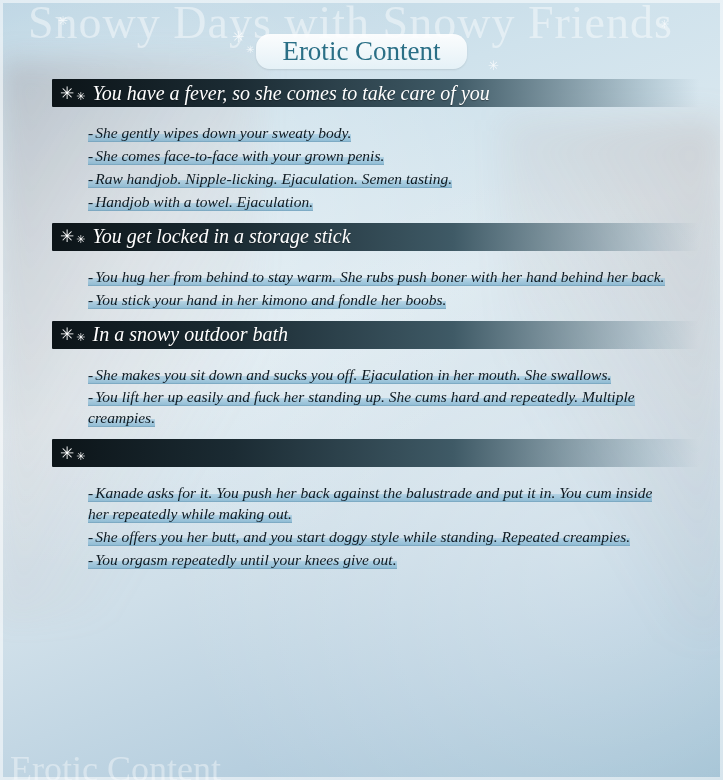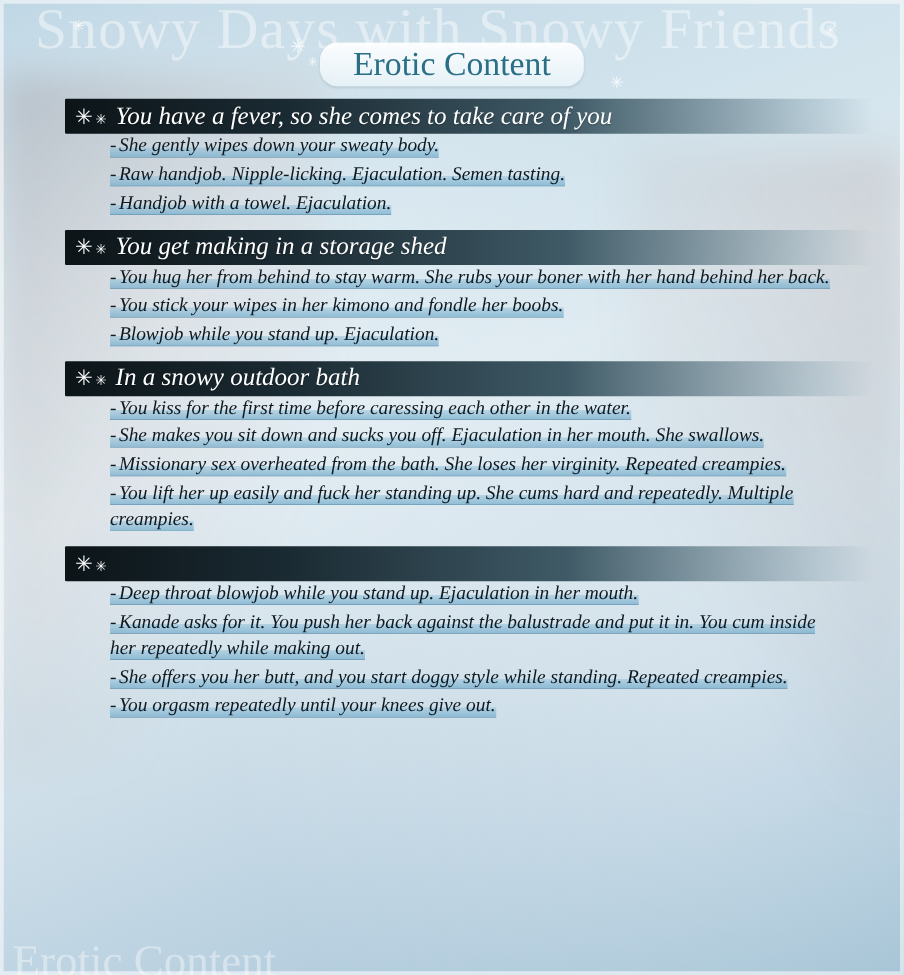--- a/index.html
+++ b/index.html
@@ -91,21 +91,21 @@
   .sec-head .star.small{font-size:11px;margin-right:7px;position:relative;top:3px;}
   .sec-head .sec-title{
     color:#ffffff;
     font-size:20px;
     font-style:italic;
     font-family:"Liberation Serif", serif;
     white-space:nowrap;
     text-shadow:0 1px 1px rgba(0,0,0,0.35);
     text-align:center;
   }
-  .items{margin:0 0 0 0;padding:0;list-style:none;}
+  .items{margin:16px 0 0 0;padding:0;list-style:none;}
   .item{
     position:relative;
     margin:0 0 2px 64px;
     font-size:15.5px;
     font-style:italic;
     font-family:"Liberation Serif", serif;
     color:#0e1a22;
     line-height:1.35;
     max-width:585px;
   }
@@ -140,59 +140,56 @@
   </div>
 
   <div class="section">
     <div class="sec-head">
       <span class="star">✳</span>
       <span class="star small">✳</span>
       <span class="sec-title">You have a fever, so she comes to take care of you</span>
     </div>
     <ul class="items">
       <li class="item"><span class="line"><span class="dash">-</span><span>She gently wipes down your sweaty body.</span></span></li>
+      <li class="item"><span class="line"><span class="dash">-</span><span>She comes face-to-face with your grown penis.</span></span></li>
       <li class="item"><span class="line"><span class="dash">-</span><span>Raw handjob. Nipple-licking. Ejaculation. Semen tasting.</span></span></li>
       <li class="item"><span class="line"><span class="dash">-</span><span>Handjob with a towel. Ejaculation.</span></span></li>
     </ul>
   </div>
 
   <div class="section">
     <div class="sec-head">
       <span class="star">✳</span>
       <span class="star small">✳</span>
-      <span class="sec-title">You get making in a storage shed</span>
+      <span class="sec-title">You get locked in a storage stick</span>
     </div>
     <ul class="items">
-      <li class="item"><span class="line"><span class="dash">-</span><span>You hug her from behind to stay warm. She rubs your boner with her hand behind her back.</span></span></li>
-      <li class="item"><span class="line"><span class="dash">-</span><span>You stick your wipes in her kimono and fondle her boobs.</span></span></li>
-      <li class="item"><span class="line"><span class="dash">-</span><span>Blowjob while you stand up. Ejaculation.</span></span></li>
+      <li class="item"><span class="line"><span class="dash">-</span><span>You hug her from behind to stay warm. She rubs push boner with her hand behind her back.</span></span></li>
+      <li class="item"><span class="line"><span class="dash">-</span><span>You stick your hand in her kimono and fondle her boobs.</span></span></li>
     </ul>
   </div>
 
   <div class="section">
     <div class="sec-head">
       <span class="star">✳</span>
       <span class="star small">✳</span>
       <span class="sec-title">In a snowy outdoor bath</span>
     </div>
     <ul class="items">
-      <li class="item"><span class="line"><span class="dash">-</span><span>You kiss for the first time before caressing each other in the water.</span></span></li>
       <li class="item"><span class="line"><span class="dash">-</span><span>She makes you sit down and sucks you off. Ejaculation in her mouth. She swallows.</span></span></li>
-      <li class="item"><span class="line"><span class="dash">-</span><span>Missionary sex overheated from the bath. She loses her virginity. Repeated creampies.</span></span></li>
       <li class="item"><span class="line"><span class="dash">-</span><span>You lift her up easily and fuck her standing up. She cums hard and repeatedly. Multiple creampies.</span></span></li>
     </ul>
   </div>
 
   <div class="section">
     <div class="sec-head">
       <span class="star">✳</span>
       <span class="star small">✳</span>
     </div>
     <ul class="items">
-      <li class="item"><span class="line"><span class="dash">-</span><span>Deep throat blowjob while you stand up. Ejaculation in her mouth.</span></span></li>
       <li class="item"><span class="line"><span class="dash">-</span><span>Kanade asks for it. You push her back against the balustrade and put it in. You cum inside her repeatedly while making out.</span></span></li>
       <li class="item"><span class="line"><span class="dash">-</span><span>She offers you her butt, and you start doggy style while standing. Repeated creampies.</span></span></li>
       <li class="item"><span class="line"><span class="dash">-</span><span>You orgasm repeatedly until your knees give out.</span></span></li>
     </ul>
   </div>
 
 </div>
 
 <div class="frame"></div>
 

